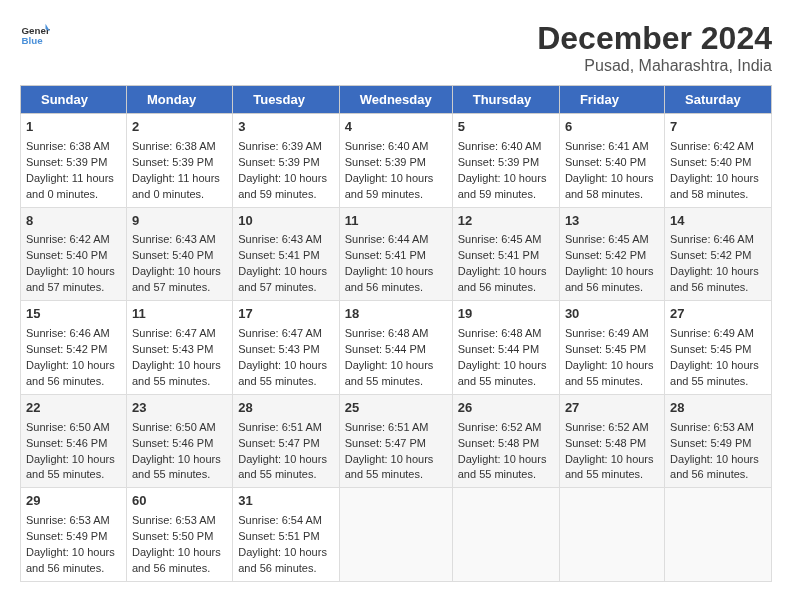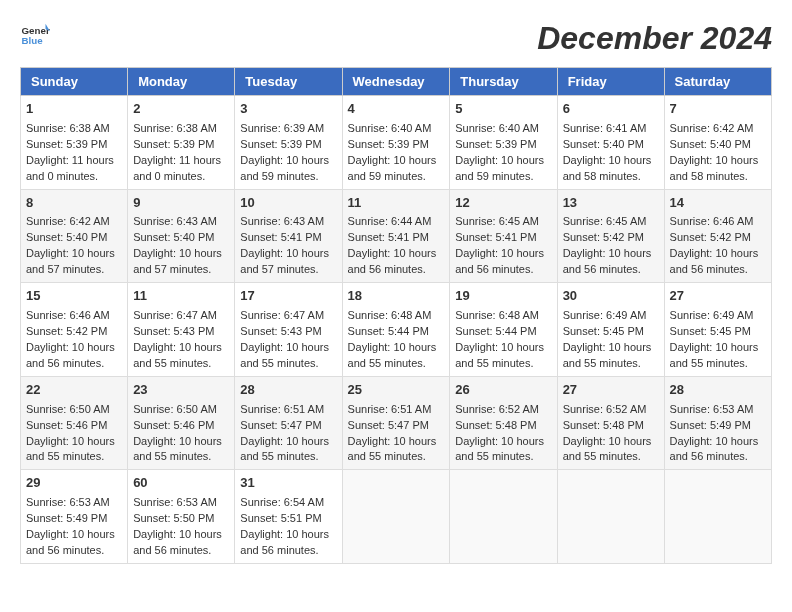--- a/index.html
+++ b/index.html
@@ -20,40 +20,39 @@
       display: flex;
       align-items: center;
       gap: 4px;
     }
     .logo-icon {
       width: 30px;
       height: 30px;
     }
     .title-section {
       text-align: right;
-      font-style: italic;
     }
     .month-title {
       font-size: 32px;
       font-weight: bold;
       color: #333;
     }
     .subtitle {
       font-size: 16px;
       color: #555;
     }
     .calendar-table {
       width: 100%;
       border-collapse: collapse;
       font-size: 11px;
     }
     .calendar-table th {
       background: #3a6bbf;
       color: #fff;
-      padding: 6px 10px;
+      padding: 6px 20px;
       text-align: left;
       font-size: 13px;
       font-weight: bold;
       border: 1px solid #ccc;
     }
     .calendar-table td {
       vertical-align: top;
       padding: 4px 5px;
       border: 1px solid #ddd;
       height: 90px;
@@ -81,20 +80,21 @@
 <div class="header">
   <div class="logo">
     <svg class="logo-icon" viewBox="0 0 40 40">
       <text x="2" y="18" font-size="13" font-weight="bold" fill="#333">General</text>
       <text x="2" y="32" font-size="13" font-weight="bold" fill="#4a90d9">Blue</text>
       <polygon points="34,5 40,15 34,12" fill="#4a90d9"></polygon>
     </svg>
   </div>
   <div class="title-section">
     <div class="month-title">December 2024</div>
+    <div class="subtitle">Pusad, Maharashtra, India</div>
   </div>
 </div>
 
 <table class="calendar-table">
   <thead>
     <tr>
       <th>Sunday</th>
       <th>Monday</th>
       <th>Tuesday</th>
       <th>Wednesday</th>

